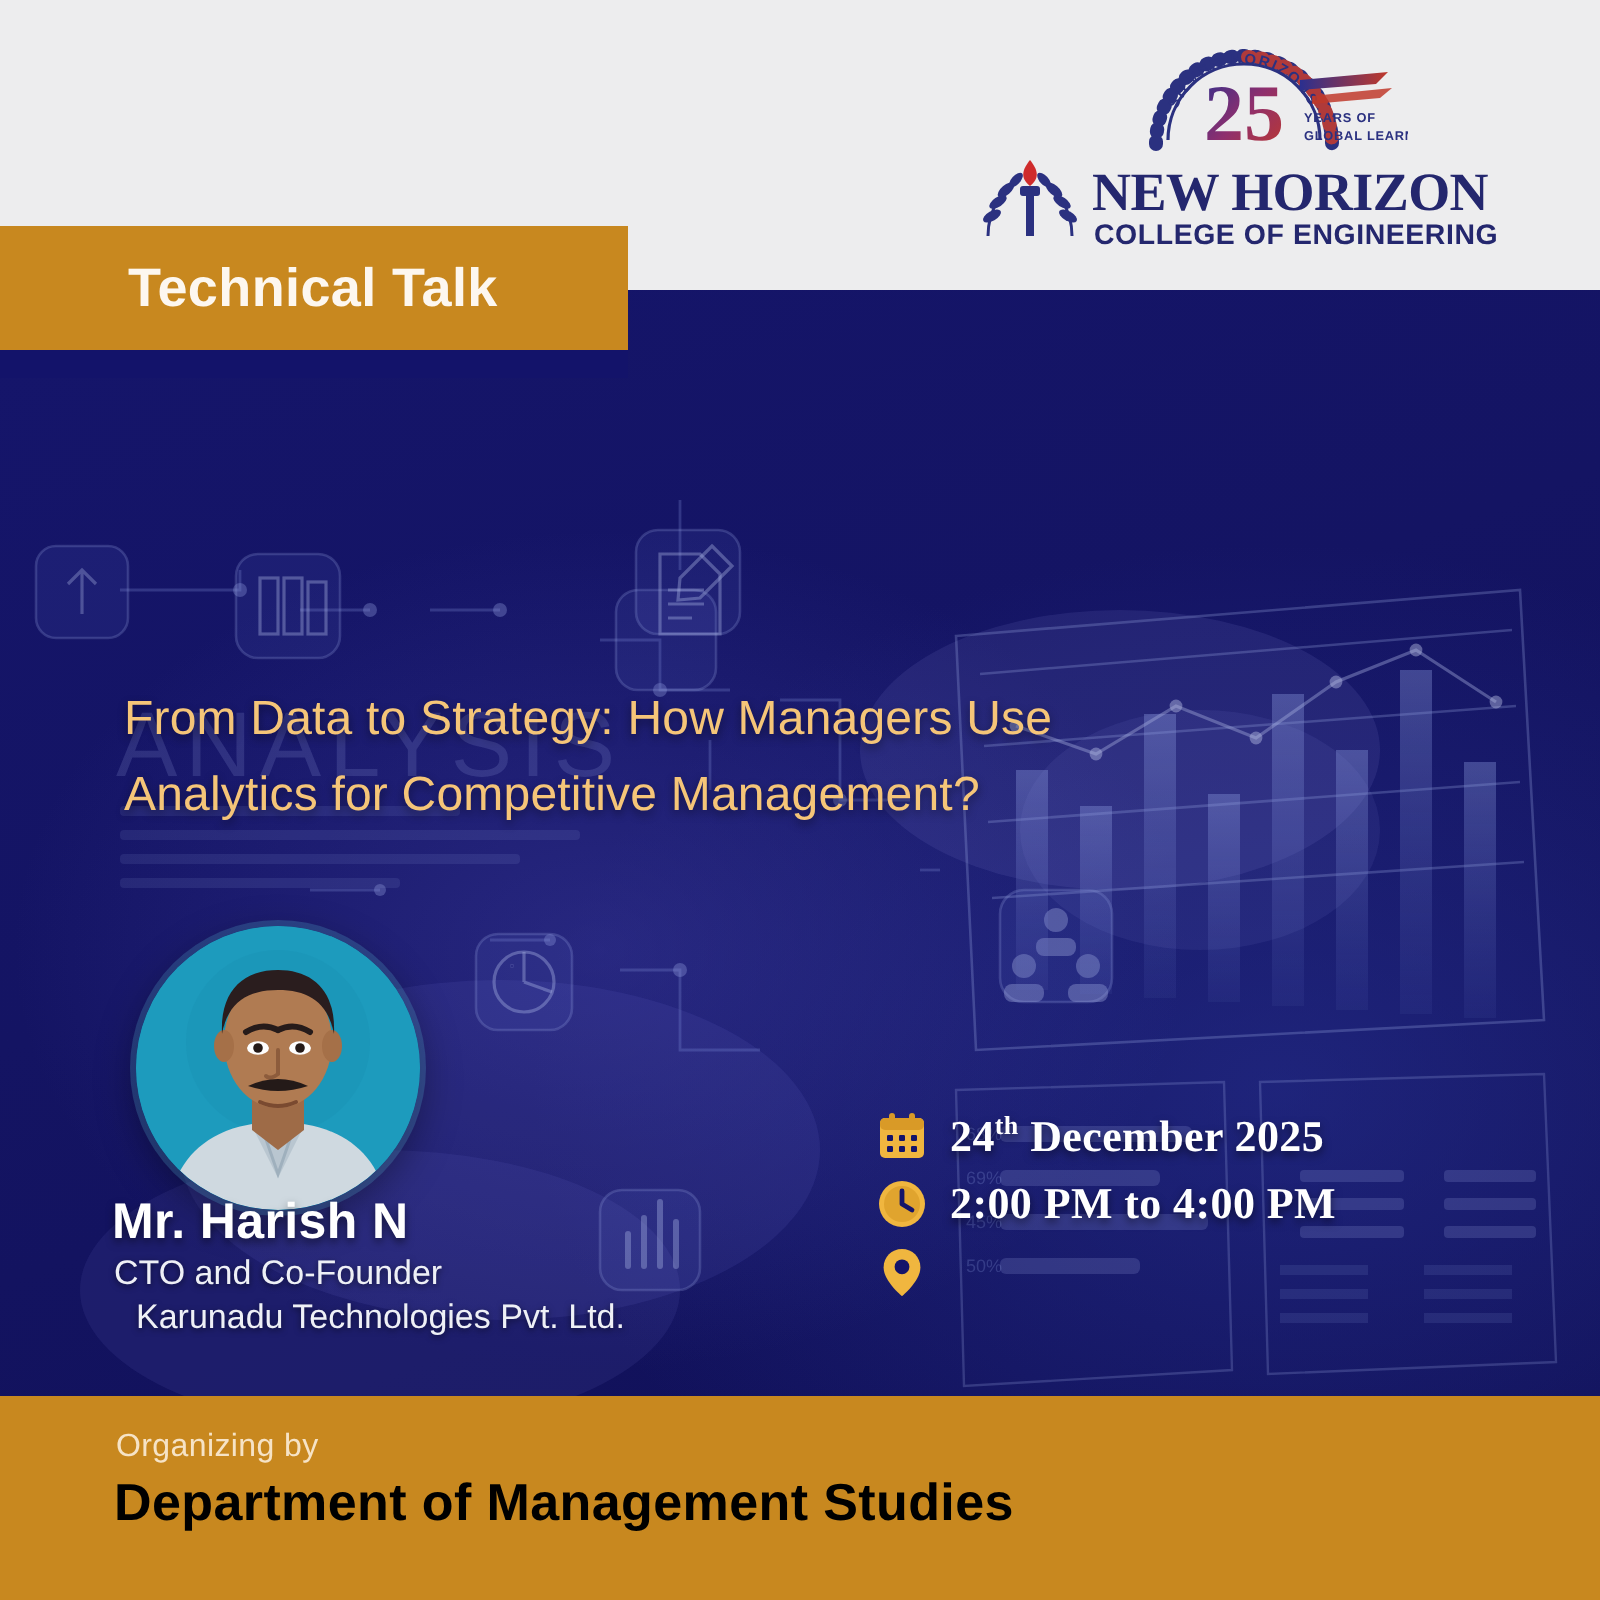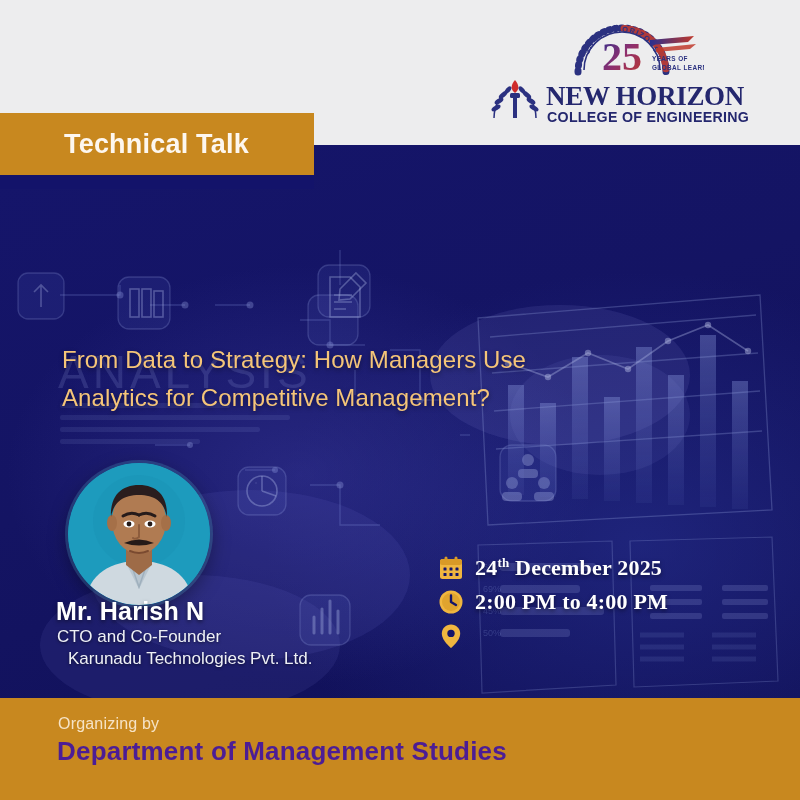--- a/index.html
+++ b/index.html
@@ -100,21 +100,21 @@
   .footer {
     position:absolute; left:0; top:698px; width:800px; height:102px;
     background:#c8881f;
   }
   .footer-pre {
     position:absolute; left:58px; top:17px;
     color:#f6e3c6; font-size:16px; font-weight:400; letter-spacing:.2px;
   }
   .footer-main {
     position:absolute; left:57px; top:38px;
-    color:#4c1d95; font-size:26px; font-weight:bold; letter-spacing:.2px;
+    color:#000000; font-size:26px; font-weight:bold; letter-spacing:.2px;
   }
 </style>
 </head>
 <body>
 
 <div class="poster">
 
   <div class="body-bg">
     <div class="art">
       <svg width="800" height="553" viewBox="0 0 800 553" style="left:0;top:0">

